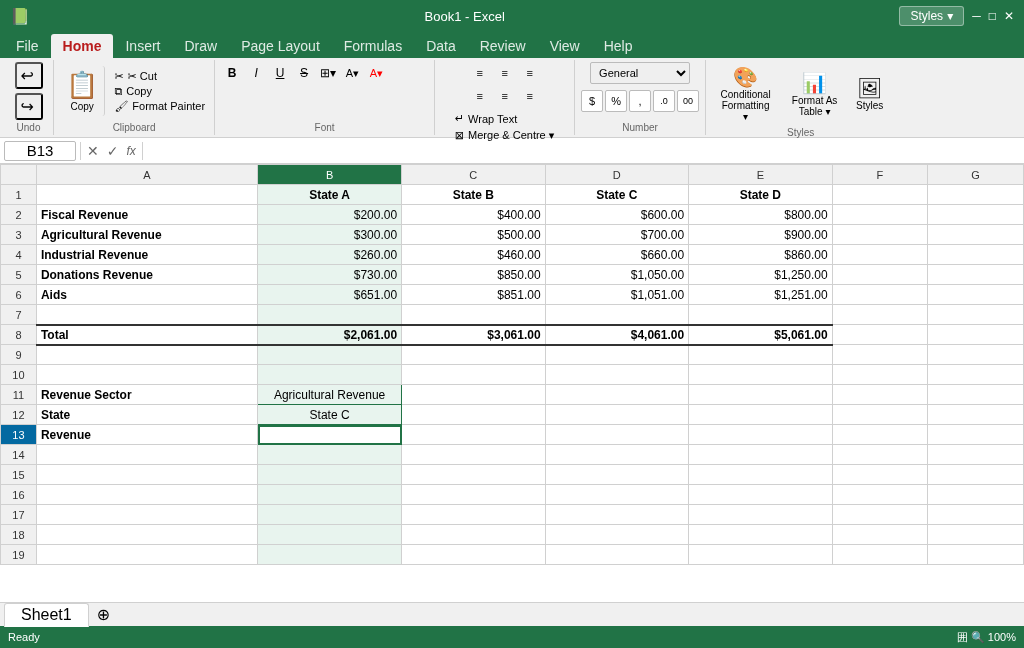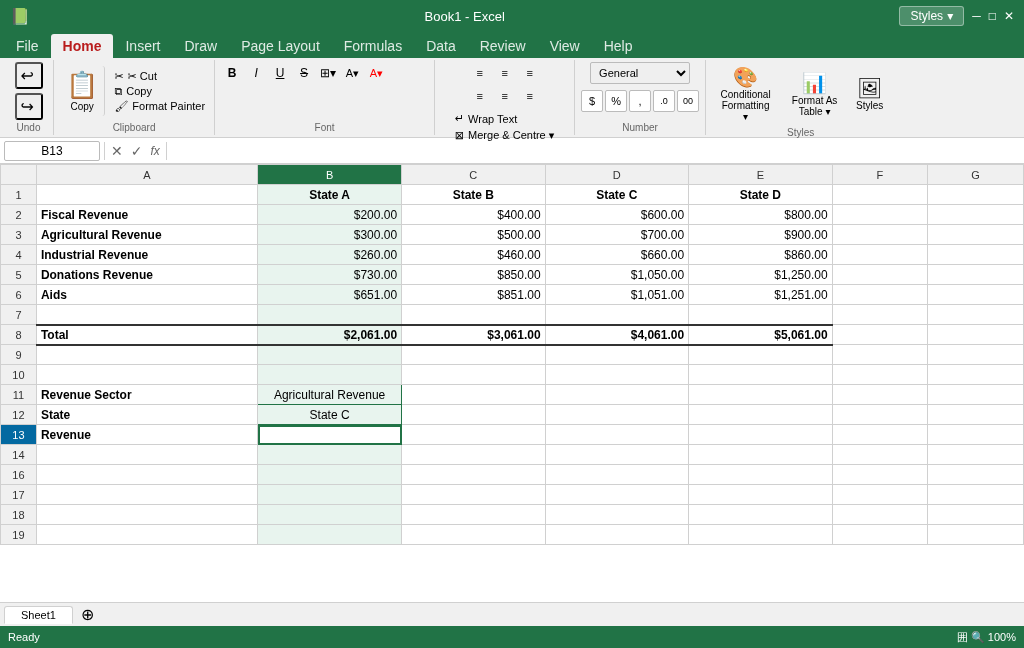--- a/index.html
+++ b/index.html
@@ -154,22 +154,22 @@
       display: flex; flex-direction: column; align-items: center;
       padding: 3px 6px; cursor: pointer; border-radius: 3px; font-size: 10px;
     }
 
     
     .formula-bar {
       height: 26px; background: white; border-bottom: 1px solid #d0d0d0;
       display: flex; align-items: center; padding: 0 4px; gap: 4px;
     }
     .cell-ref {
-      width: 96px; height: 20px; border: 1px solid #bbb; border-radius: 2px;
-      font-size: 12px; padding: 0 4px; text-align: center;
+      width: 72px; height: 20px; border: 1px solid #bbb; border-radius: 2px;
+      font-size: 15px; padding: 0 4px; text-align: center;
     }
     .formula-divider { width: 1px; height: 18px; background: #d0d0d0; }
     .formula-icons { display: flex; gap: 4px; align-items: center; color: #666; font-size: 14px; }
     .formula-icon { cursor: pointer; padding: 2px; }
     .formula-input { flex: 1; height: 20px; border: none; outline: none; font-size: 12px; }
 
     
     .spreadsheet-container { overflow: auto; background: white; }
     .spreadsheet { border-collapse: collapse; width: 100%; }
 
@@ -213,21 +213,21 @@
     .col-e { width: 120px; }
     .col-f { width: 80px; }
     .col-g { width: 80px; }
 
     .sheet-tabs {
       height: 24px; background: #f0f0f0; border-top: 1px solid #d0d0d0;
       display: flex; align-items: center; padding: 0 4px;
     }
     .sheet-tab {
       padding: 2px 16px; border: 1px solid #d0d0d0; border-bottom: none;
-      background: white; font-size: 11px; cursor: pointer; border-radius: 3px 3px 0 0;
+      background: white; font-size: 16px; cursor: pointer; border-radius: 3px 3px 0 0;
       margin-right: 2px;
     }
     .sheet-tab.active { border-bottom: 1px solid white; font-weight: 500; }
 
     .status-bar {
       height: 22px; background: #217346; display: flex; align-items: center;
       padding: 0 8px; color: white; font-size: 11px; justify-content: space-between;
     }
   </style>
 </head>
@@ -545,20 +545,30 @@
           <td class="row-header">14</td>
           <td class="cell"></td>
           <td class="cell selected-col"></td>
           <td class="cell"></td>
           <td class="cell"></td>
           <td class="cell"></td>
           <td class="cell"></td>
           <td class="cell"></td>
         </tr>
         <tr>
+          <td class="row-header">15</td>
+          <td class="cell"></td>
+          <td class="cell selected-col"></td>
+          <td class="cell"></td>
+          <td class="cell"></td>
+          <td class="cell"></td>
+          <td class="cell"></td>
+          <td class="cell"></td>
+        </tr>
+        <tr>
           <td class="row-header">16</td>
           <td class="cell"></td>
           <td class="cell selected-col"></td>
           <td class="cell"></td>
           <td class="cell"></td>
           <td class="cell"></td>
           <td class="cell"></td>
           <td class="cell"></td>
         </tr>
         <tr>

